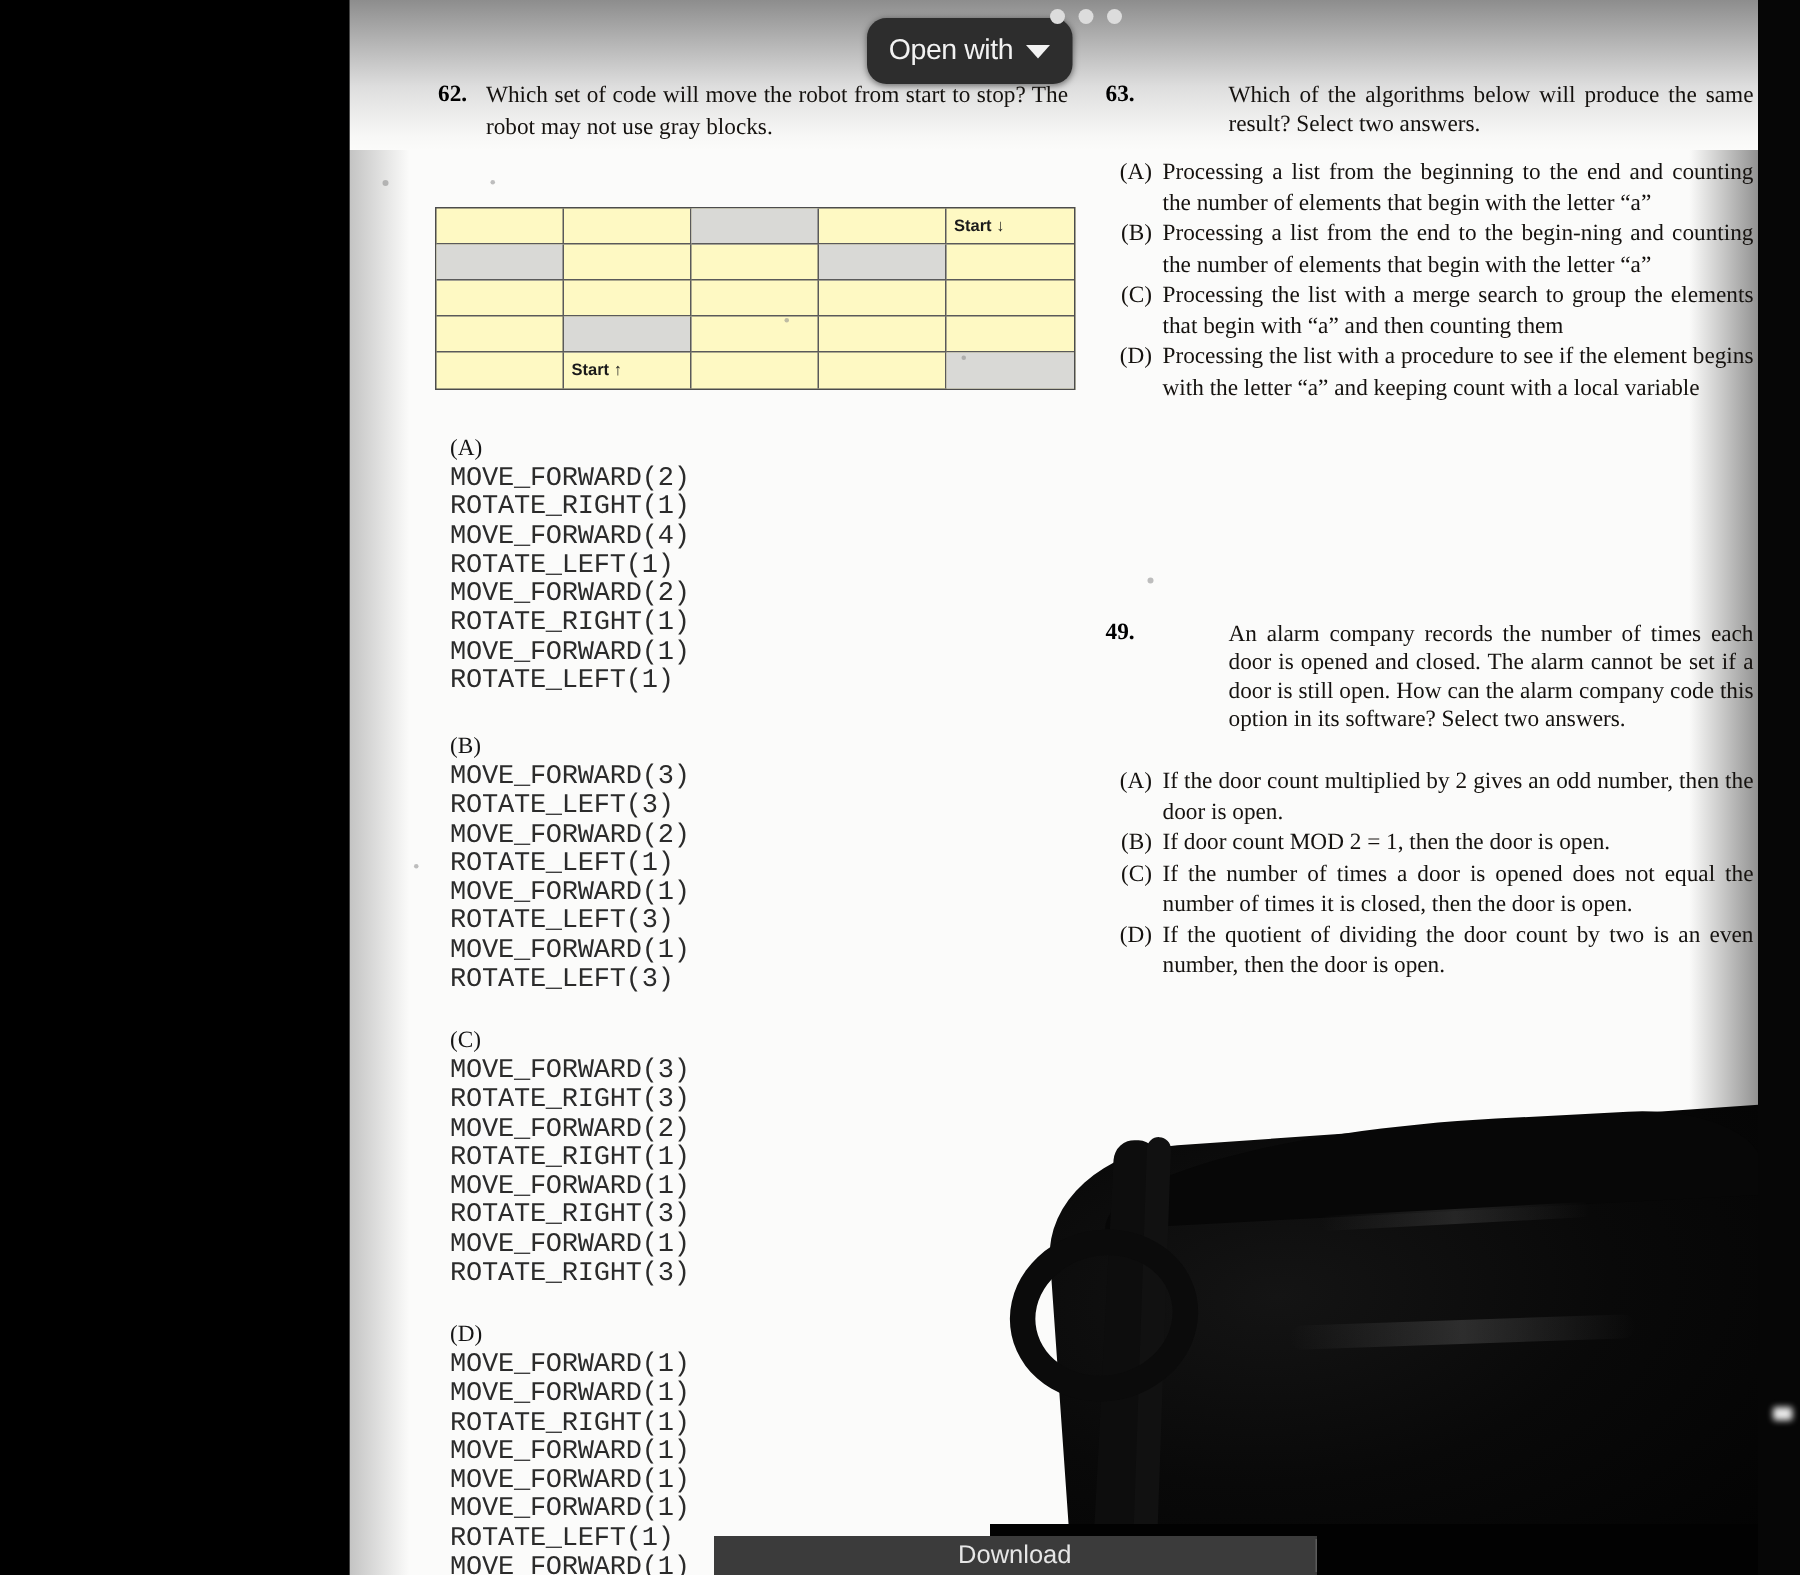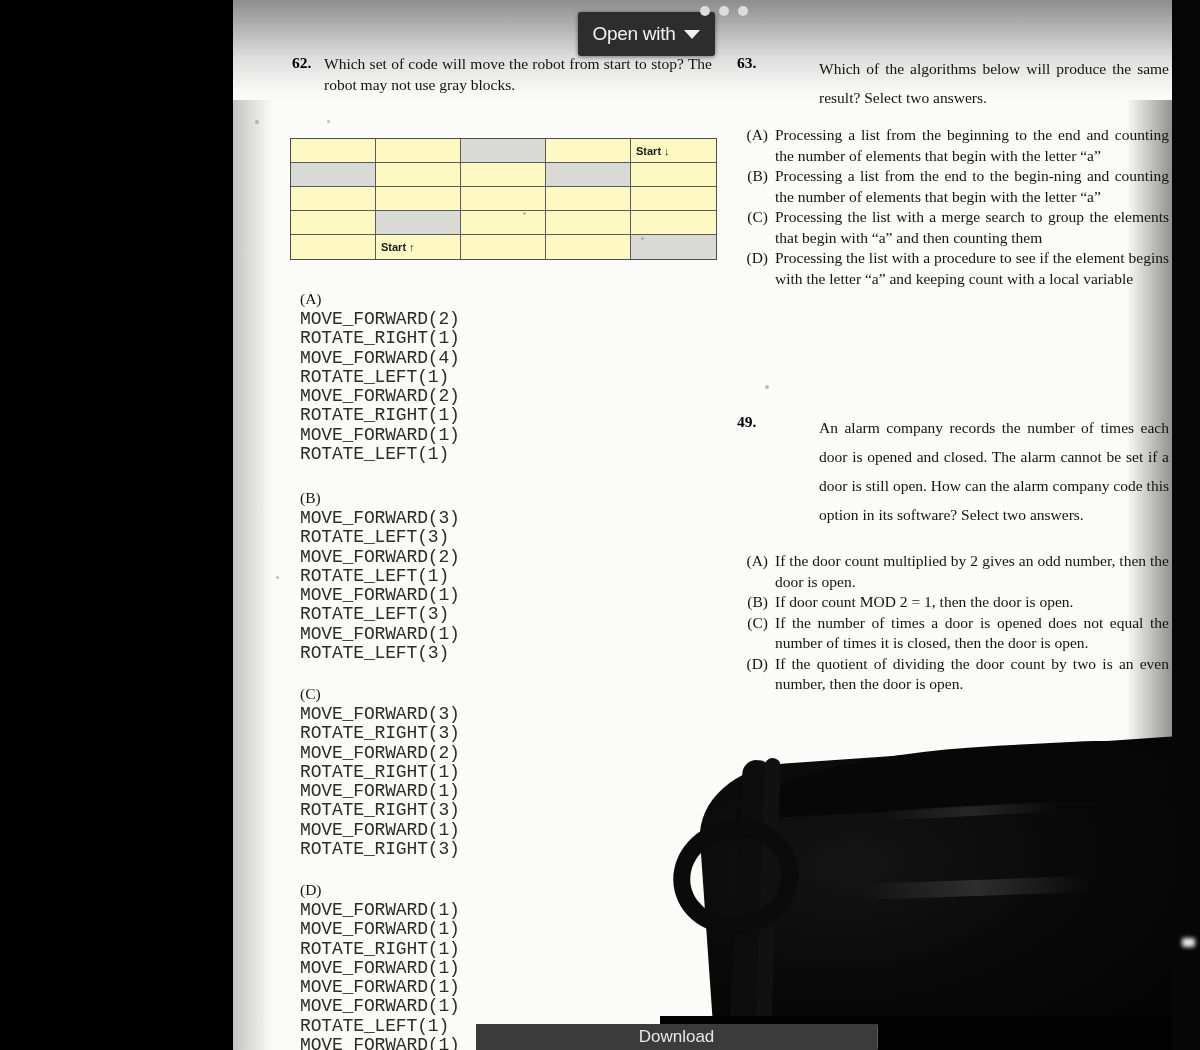--- a/index.html
+++ b/index.html
@@ -89,21 +89,21 @@
     margin-top: 32px;
   }
 
   
   .qnum {
     font-weight: bold;
     font-size: 15.5px;
   }
   .qtext {
     font-size: 15.5px;
-    line-height: 29px;
+    line-height: 19px;
     color: #15120f;
   }
 
   
   .col-left {
     position: absolute;
     left: 47px; top: 22px;
     width: 420px;
   }
   .q62-head {
@@ -269,21 +269,21 @@
     white-space: nowrap;
     font-family: "Liberation Serif", serif;
   }
 
   
   .openwith {
     position: absolute;
     left: 578px; top: 12px;
     width: 137px; height: 44px;
     background: #2d2d2d;
-    border-radius: 3px;
+    border-radius: 13px;
     display: flex;
     align-items: center;
     justify-content: center;
     gap: 9px;
     z-index: 30;
     box-shadow: 0 1px 4px rgba(0,0,0,.5);
   }
   .openwith .label {
     font-family: "Liberation Sans", sans-serif;
     font-size: 19px;

